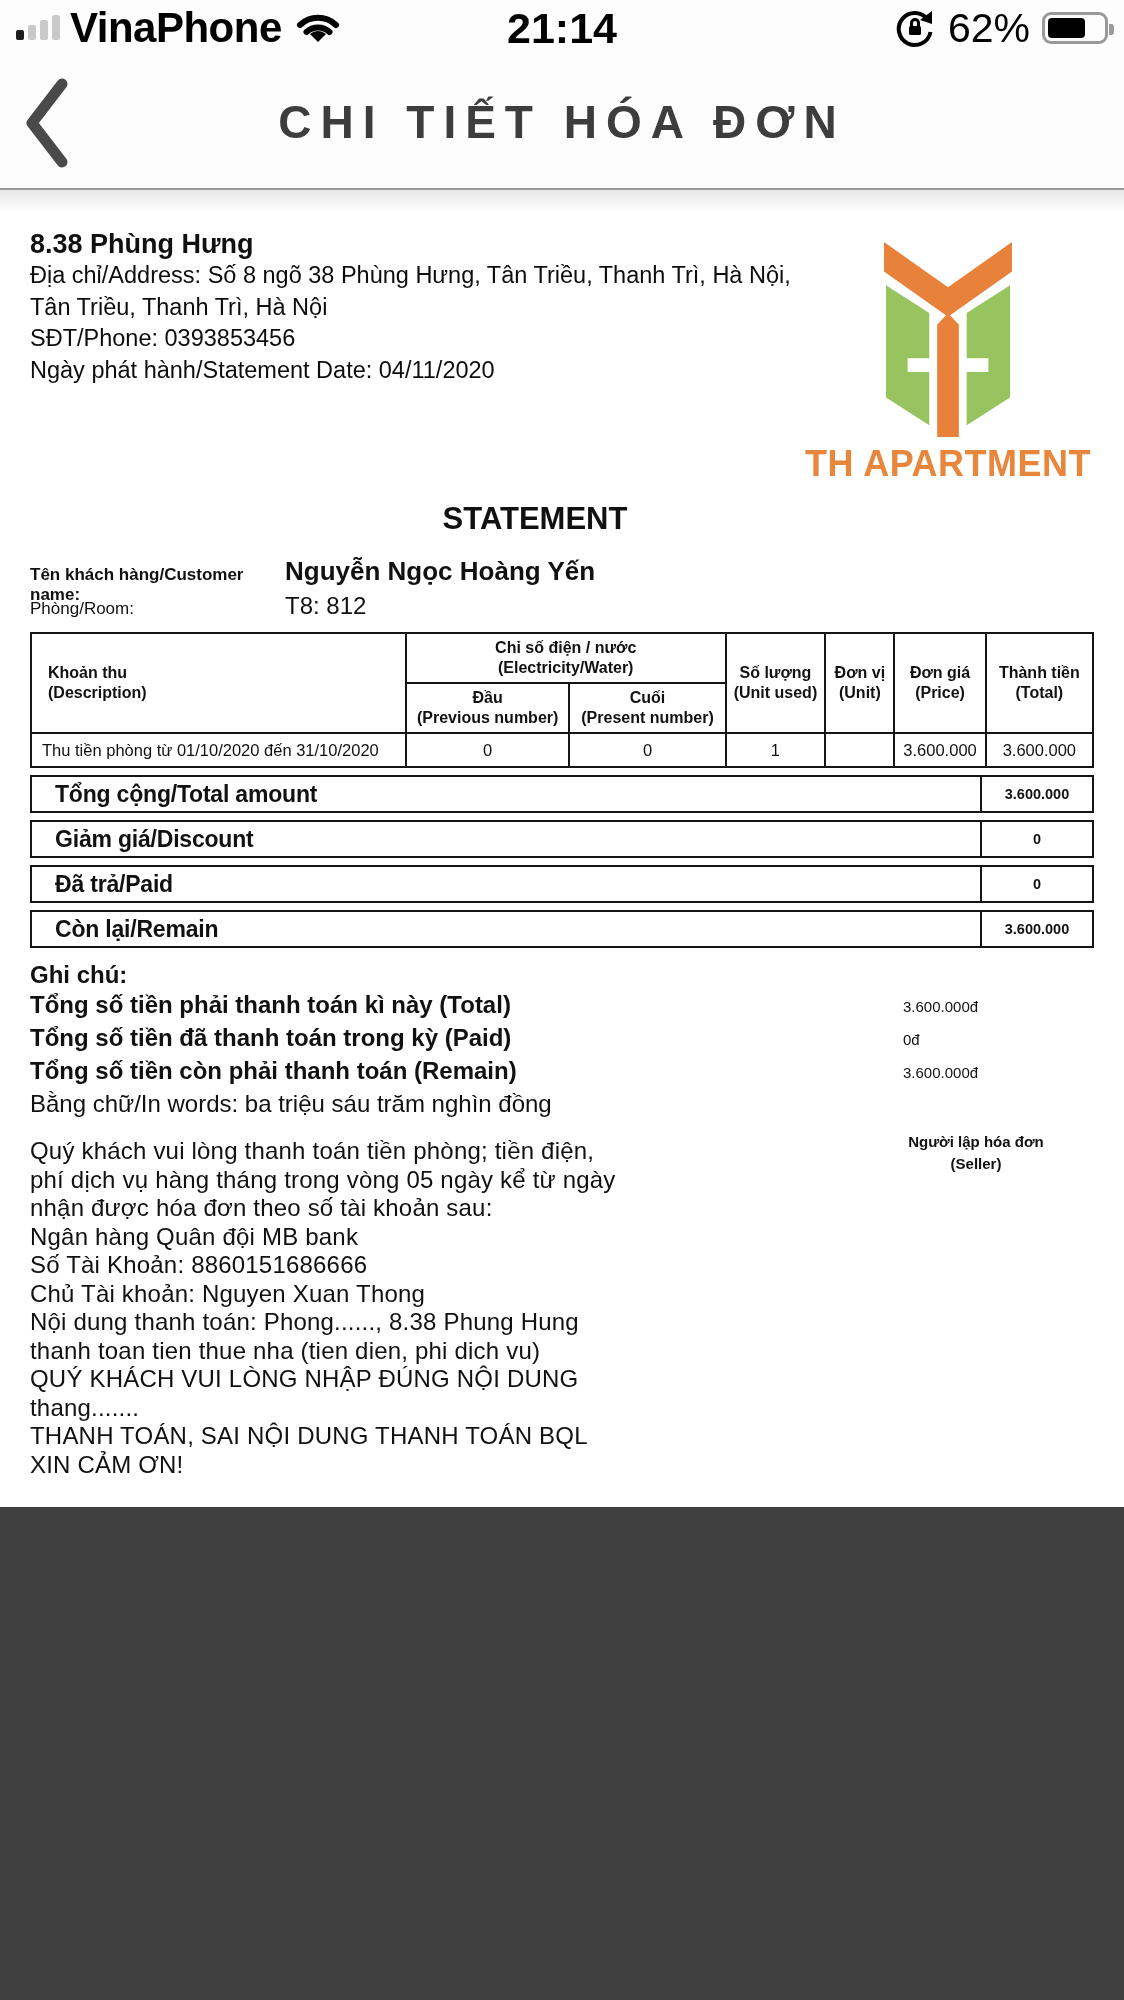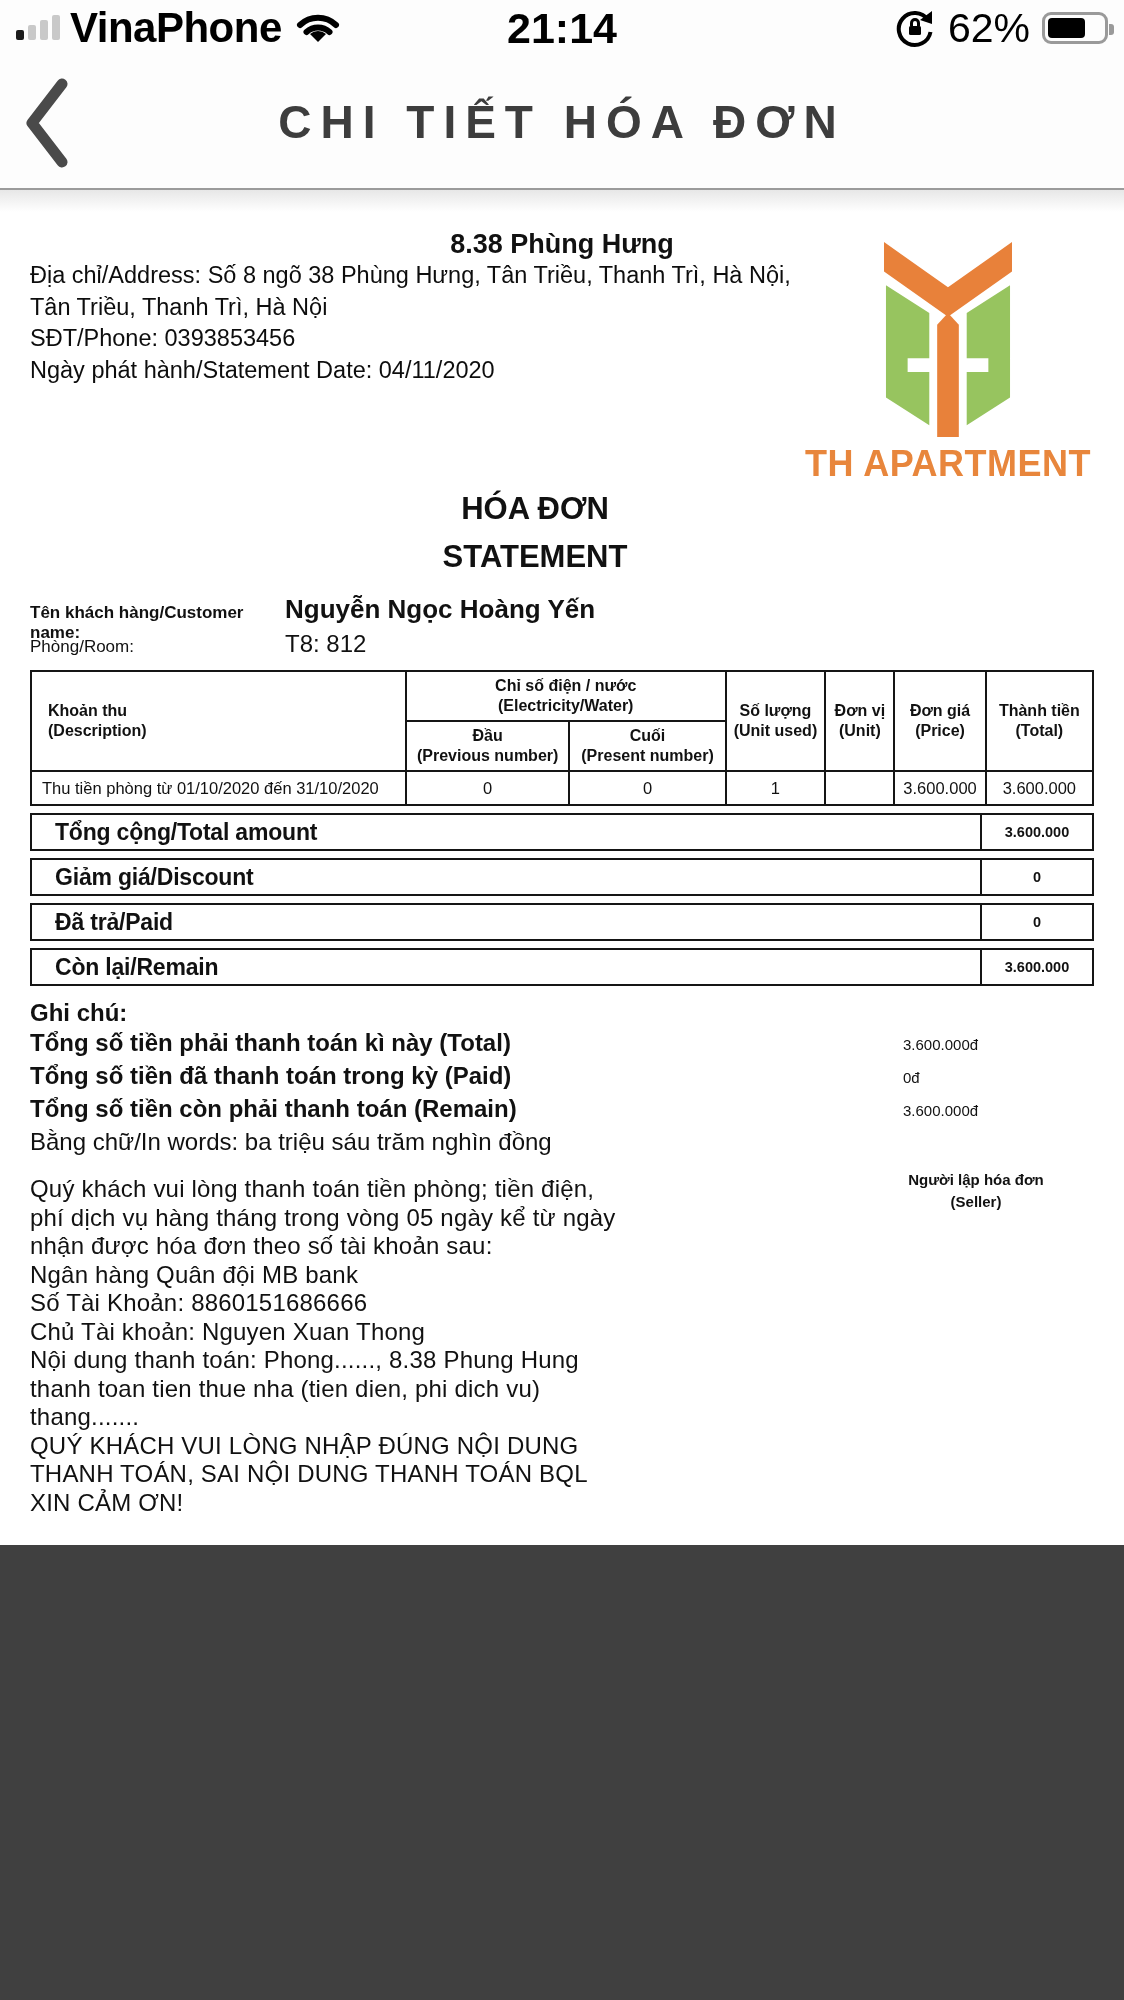--- a/index.html
+++ b/index.html
@@ -36,21 +36,21 @@
     height:134px; background:#fdfdfd; position:relative;
     display:flex; align-items:center; justify-content:center;
     border-bottom:2px solid #9b9b9b;
   }
   .nav-title{ font-size:46px; font-weight:700; color:#3d3d3d; letter-spacing:9px; }
   .back-btn{ position:absolute; left:22px; top:22px; width:52px; height:90px; background:none; border:none; cursor:pointer; }
   .nav-shadow{ height:22px; background:linear-gradient(#e7e7e7,#ffffff); }
   
   .invoice{ background:#fff; padding:16px 30px 28px 30px; }
   .inv-header{ position:relative; min-height:262px; }
-  .company-name{ font-size:27px; font-weight:700; line-height:32px;text-align:center; }
+  .company-name{ font-size:27px; font-weight:700; line-height:32px; }
   .company-line{ font-size:23.5px; line-height:31.5px; color:#0d0d0d; }
   .logo-block{ position:absolute; top:14px; right:0; width:292px; text-align:center; }
   .logo-mark{ width:128px; height:197px; display:block; margin:0 auto; }
   .logo-text{ font-size:36px; font-weight:800; letter-spacing:0.5px; white-space:nowrap; margin-top:4px; }
   .doc-title{ text-align:center; width:1010px; }
   .doc-title div{ font-size:31px; font-weight:700; line-height:38px; }
   .doc-title .en{ margin-top:10px; }
   .customer{ margin-top:18px; }
   .cust-row{ display:flex; align-items:baseline; height:36px; }
   .cust-label{ width:255px; font-size:17px; font-weight:700; flex:none; }
@@ -152,21 +152,20 @@
           <polygon points="2,44 46,72 46,118 24,118 24,132 46,132 46,186 2,158" fill="#97C45F"></polygon>
           <polygon points="128,44 84,72 84,118 106,118 106,132 84,132 84,186 128,158" fill="#97C45F"></polygon>
           <polygon points="0,0 65,46 130,0 130,30 65,76 0,30" fill="#E8813A"></polygon>
           <polygon points="54,84 65,72 76,84 76,198 54,198" fill="#E8813A"></polygon>
         </svg>
         <div class="logo-text" style="color:#E8863C">TH APARTMENT</div>
       </div>
     </div>
 
     <div class="doc-title">
-      <div class="vi">HÓA ĐƠN</div>
       <div class="en">STATEMENT</div>
     </div>
 
     <div class="customer">
       <div class="cust-row">
         <span class="cust-label">Tên khách hàng/Customer name:</span>
         <span class="cust-value">Nguyễn Ngọc Hoàng Yến</span>
       </div>
       <div class="cust-row">
         <span class="cust-label normal">Phòng/Room:</span>
@@ -275,21 +274,21 @@
         <div>(Seller)</div>
       </div>
       <div class="pay-line">Quý khách vui lòng thanh toán tiền phòng; tiền điện,</div>
       <div class="pay-line">phí dịch vụ hàng tháng trong vòng 05 ngày kể từ ngày</div>
       <div class="pay-line">nhận được hóa đơn theo số tài khoản sau:</div>
       <div class="pay-line">Ngân hàng Quân đội MB bank</div>
       <div class="pay-line">Số Tài Khoản: 8860151686666</div>
       <div class="pay-line">Chủ Tài khoản: Nguyen Xuan Thong</div>
       <div class="pay-line">Nội dung thanh toán: Phong......, 8.38 Phung Hung</div>
       <div class="pay-line">thanh toan tien thue nha (tien dien, phi dich vu)</div>
+      <div class="pay-line">QUÝ KHÁCH VUI LÒNG NHẬP ĐÚNG NỘI DUNG</div>
       <div class="pay-line">thang.......</div>
-      <div class="pay-line">QUÝ KHÁCH VUI LÒNG NHẬP ĐÚNG NỘI DUNG</div>
       <div class="pay-line">THANH TOÁN, SAI NỘI DUNG THANH TOÁN BQL</div>
       <div class="pay-line">XIN CẢM ƠN!</div>
     </div>
 
   </div>
 
 </div>
 
 </body></html>

